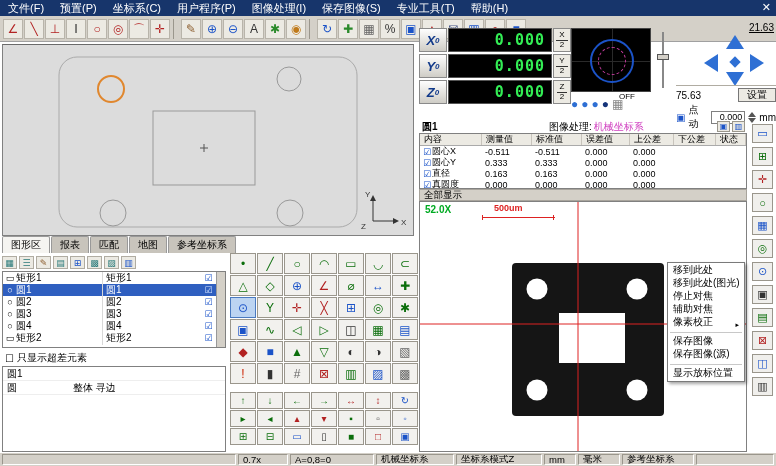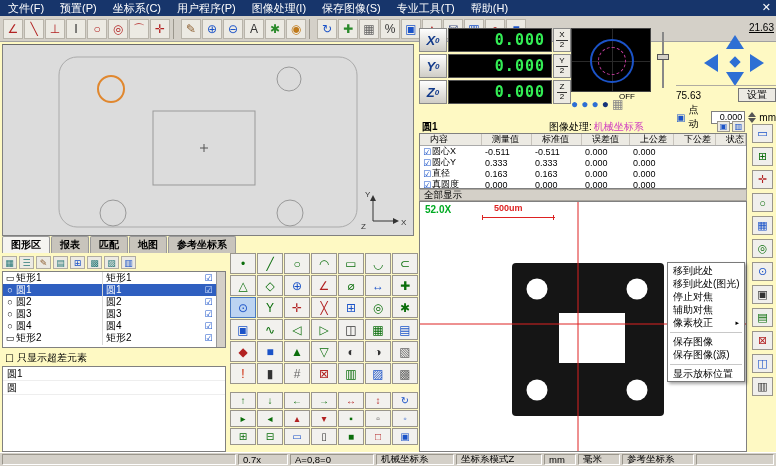--- a/index.html
+++ b/index.html
@@ -1,31 +1,31 @@
 <!DOCTYPE html>
 <html><head>
 <meta charset="utf-8">
 <style>
 *{margin:0;padding:0;box-sizing:border-box;}
 body{font-family:"Liberation Sans","DejaVu Sans",sans-serif;font-size:11px;color:#000;background:#d4d0c8;overflow:hidden;}
-#app{position:relative;width:776px;height:466px;background:#fef9c3;}
+#app{position:relative;width:776px;height:466px;background:#ffffff;}
 
 
 .menubar{position:absolute;left:0;top:0;width:776px;height:16px;background:#17356b;display:flex;align-items:center;color:#fff;z-index:3;}
 .mitem{padding:1px 8px;font-size:11px;white-space:nowrap;}
 .menu-close{position:absolute;right:5px;top:1px;color:#fff;font-size:11px;}
 
 
 .toolbar{position:absolute;left:0;top:16px;width:776px;height:26px;background:#d4d0c8;border-bottom:1px solid #a0a0a0;display:flex;align-items:center;padding-left:3px;gap:1px;}
 .tbi{width:20px;height:20px;border:1px solid #b8b4aa;background:#eceae3;display:flex;align-items:center;justify-content:center;font-size:12px;line-height:1;}
 .tbi.sep{width:5px;height:20px;border:none;background:transparent;border-left:1px solid #9a968c;margin:0 2px;}
 
 
 .draw{position:absolute;left:2px;top:44px;width:412px;height:192px;background:#dcdcdc;border:1px solid #808080;border-top-color:#6a6a6a;}
-.tabs{position:absolute;left:2px;top:238px;width:412px;height:15px;display:flex;align-items:flex-end;font-weight:bold;}
+.tabs{position:absolute;left:2px;top:238px;width:412px;height:15px;display:flex;align-items:flex-end;}
 .tab{padding:1px 8px;font-size:10px;background:#c8c4bc;border:1px solid #999;border-bottom:none;margin-right:1px;border-radius:2px 2px 0 0;white-space:nowrap;}
 .tab.sel{background:#f5f4f1;}
 
 
 .listbar{position:absolute;left:2px;top:255px;width:224px;height:15px;display:flex;gap:2px;align-items:center;}
 .lbi{width:15px;height:13px;border:1px solid #b0aca2;background:#eceae3;display:flex;align-items:center;justify-content:center;font-size:9px;}
 .elist{position:absolute;left:2px;top:271px;width:224px;height:77px;background:#fff;border:1px solid #808080;overflow:hidden;}
 .erow{display:flex;height:12px;align-items:center;font-size:10px;padding-left:1px;}
 .erow.sel{background:#2f5fc0;color:#fff;}
 .echk{width:12px;text-align:center;font-size:9px;}
@@ -93,21 +93,21 @@
 
 
 .rhead{position:absolute;left:419px;top:120px;width:328px;height:13px;display:flex;align-items:center;font-size:10px;}
 .rtitle{font-weight:bold;width:130px;padding-left:3px;}
 .rref{display:flex;gap:2px;}
 .rrefval{color:#d040c0;}
 .rminis{margin-left:auto;display:flex;gap:2px;padding-right:2px;}
 .rmini{width:13px;height:11px;border:1px solid #9a968c;background:#eceae3;display:flex;align-items:center;justify-content:center;font-size:8px;}
 .rtable{position:absolute;left:419px;top:133px;width:328px;height:56px;background:#fff;border:1px solid #808080;font-size:9px;overflow:hidden;}
 .rhrow{display:flex;height:12px;background:#eceae3;border-bottom:1px solid #aaa;}
-.rhc{border-right:1px solid #c8c4bc;display:flex;align-items:center;padding-left:10px;white-space:nowrap;overflow:hidden;}
+.rhc{border-right:1px solid #c8c4bc;display:flex;align-items:center;padding-left:4px;white-space:nowrap;overflow:hidden;}
 .rhc:nth-child(1){width:62px;}
 .rhc:nth-child(2){width:50px;}
 .rhc:nth-child(3){width:50px;}
 .rhc:nth-child(4){width:48px;}
 .rhc:nth-child(5){width:44px;}
 .rhc:nth-child(6){width:42px;}
 .rhc:nth-child(7){flex:1;}
 .rrow{display:flex;height:11px;align-items:center;}
 .rc{padding-left:3px;white-space:nowrap;overflow:hidden;}
 .rc0{width:62px;display:flex;align-items:center;gap:1px;}
@@ -122,21 +122,21 @@
 
 
 .camera{position:absolute;left:419px;top:201px;width:328px;height:251px;background:#fff;border:1px solid #808080;overflow:hidden;}
 .camzoom{position:absolute;left:5px;top:2px;color:#00aa22;font-weight:bold;font-size:10px;z-index:2;}
 .camscale{position:absolute;left:74px;top:1px;color:#dd2222;font-size:9px;font-weight:bold;z-index:2;}
 .camscaleline{position:absolute;left:62px;top:13px;width:72px;height:5px;border-left:1px solid #dd2222;border-right:1px solid #dd2222;z-index:2;}
 .camscaleline::after{content:"";position:absolute;left:0;top:2px;width:72px;height:1px;background:#dd2222;}
 
 
 .ctx{position:absolute;left:667px;top:262px;width:78px;background:#fff;border:1px solid #7a7a7a;box-shadow:2px 2px 3px rgba(0,0,0,.35);z-index:6;font-size:10px;padding:1px 0;}
-.ci{height:13px;display:flex;align-items:center;padding:0 5px;white-space:nowrap;}
+.ci{height:13px;display:flex;align-items:flex-end;padding:0 5px;white-space:nowrap;}
 .ci .arrow{margin-left:auto;font-size:7px;}
 .ci.sep{height:4px;padding:0;margin:0 2px;border-bottom:1px solid #c8c8c8;margin-bottom:2px;}
 
 
 .rstrip{position:absolute;left:750px;top:124px;width:25px;height:328px;display:flex;flex-direction:column;gap:4px;align-items:center;}
 .rsi{width:21px;height:19px;border:1px solid #9a968c;background:#f0efec;display:flex;align-items:center;justify-content:center;font-size:11px;}
 
 
 .status{position:absolute;left:0;top:452px;width:776px;height:14px;background:#d4d0c8;display:flex;gap:2px;padding:1px 2px;font-size:9.5px;border-top:1px solid #fff;}
 .scell{border:1px solid;border-color:#9a968c #fff #fff #9a968c;display:flex;align-items:center;padding:0 4px;height:11px;white-space:nowrap;overflow:hidden;}
@@ -290,20 +290,21 @@
     <span>只显示超差元素</span>
   </div>
 
   <div class="detail">
       <div class="drowx">
     <span class="dc1">圆1</span>
     <span class="dc2"></span>
   </div>
       <div class="drowx">
     <span class="dc1">圆</span>
+    <span class="dc2">整体 寻边</span>
   </div>
     </div>
 
   <div class="palette">
     <div class="palmain">
         <span class="pcell" style="color: rgb(11, 110, 11);">•</span>
         <span class="pcell" style="color: rgb(11, 110, 11);">╱</span>
         <span class="pcell" style="color: rgb(11, 110, 11);">○</span>
         <span class="pcell" style="color: rgb(11, 110, 11);">◠</span>
         <span class="pcell" style="color: rgb(11, 110, 11);">▭</span>

